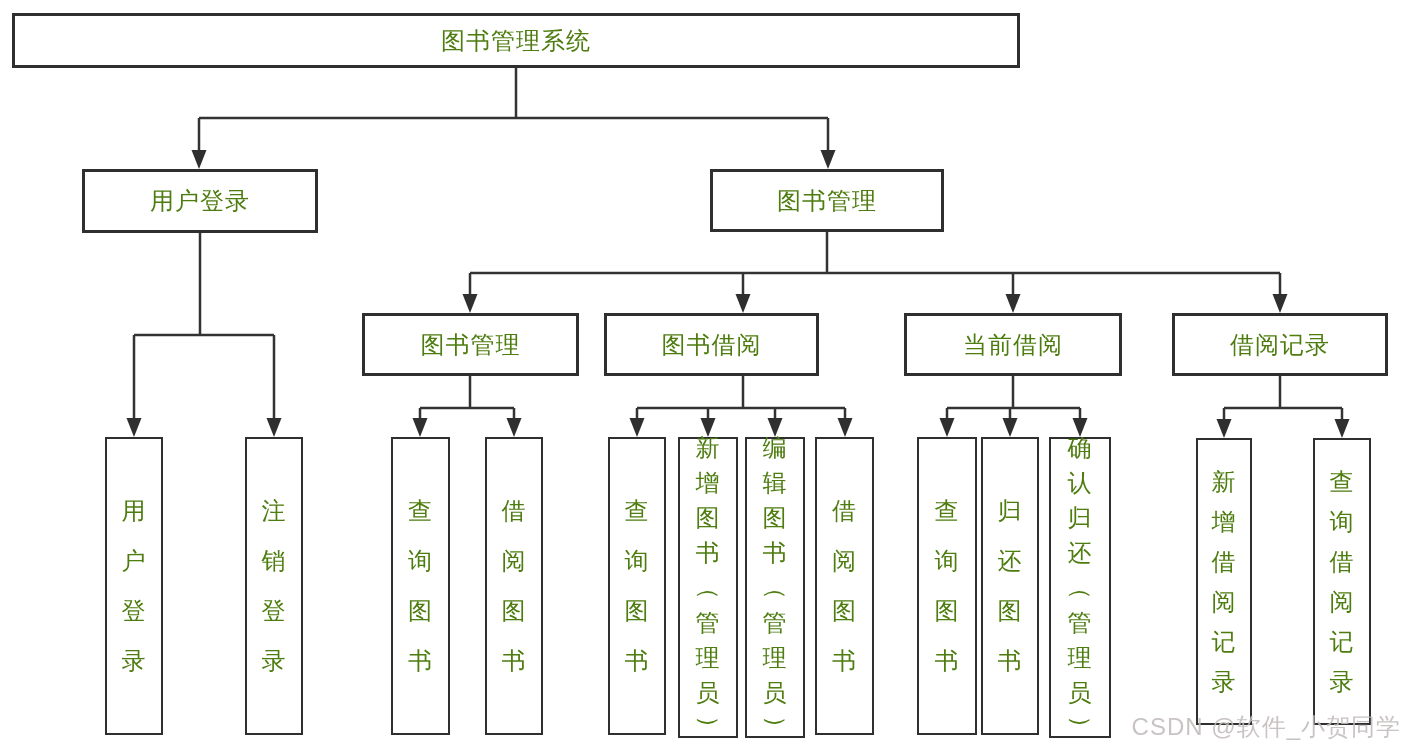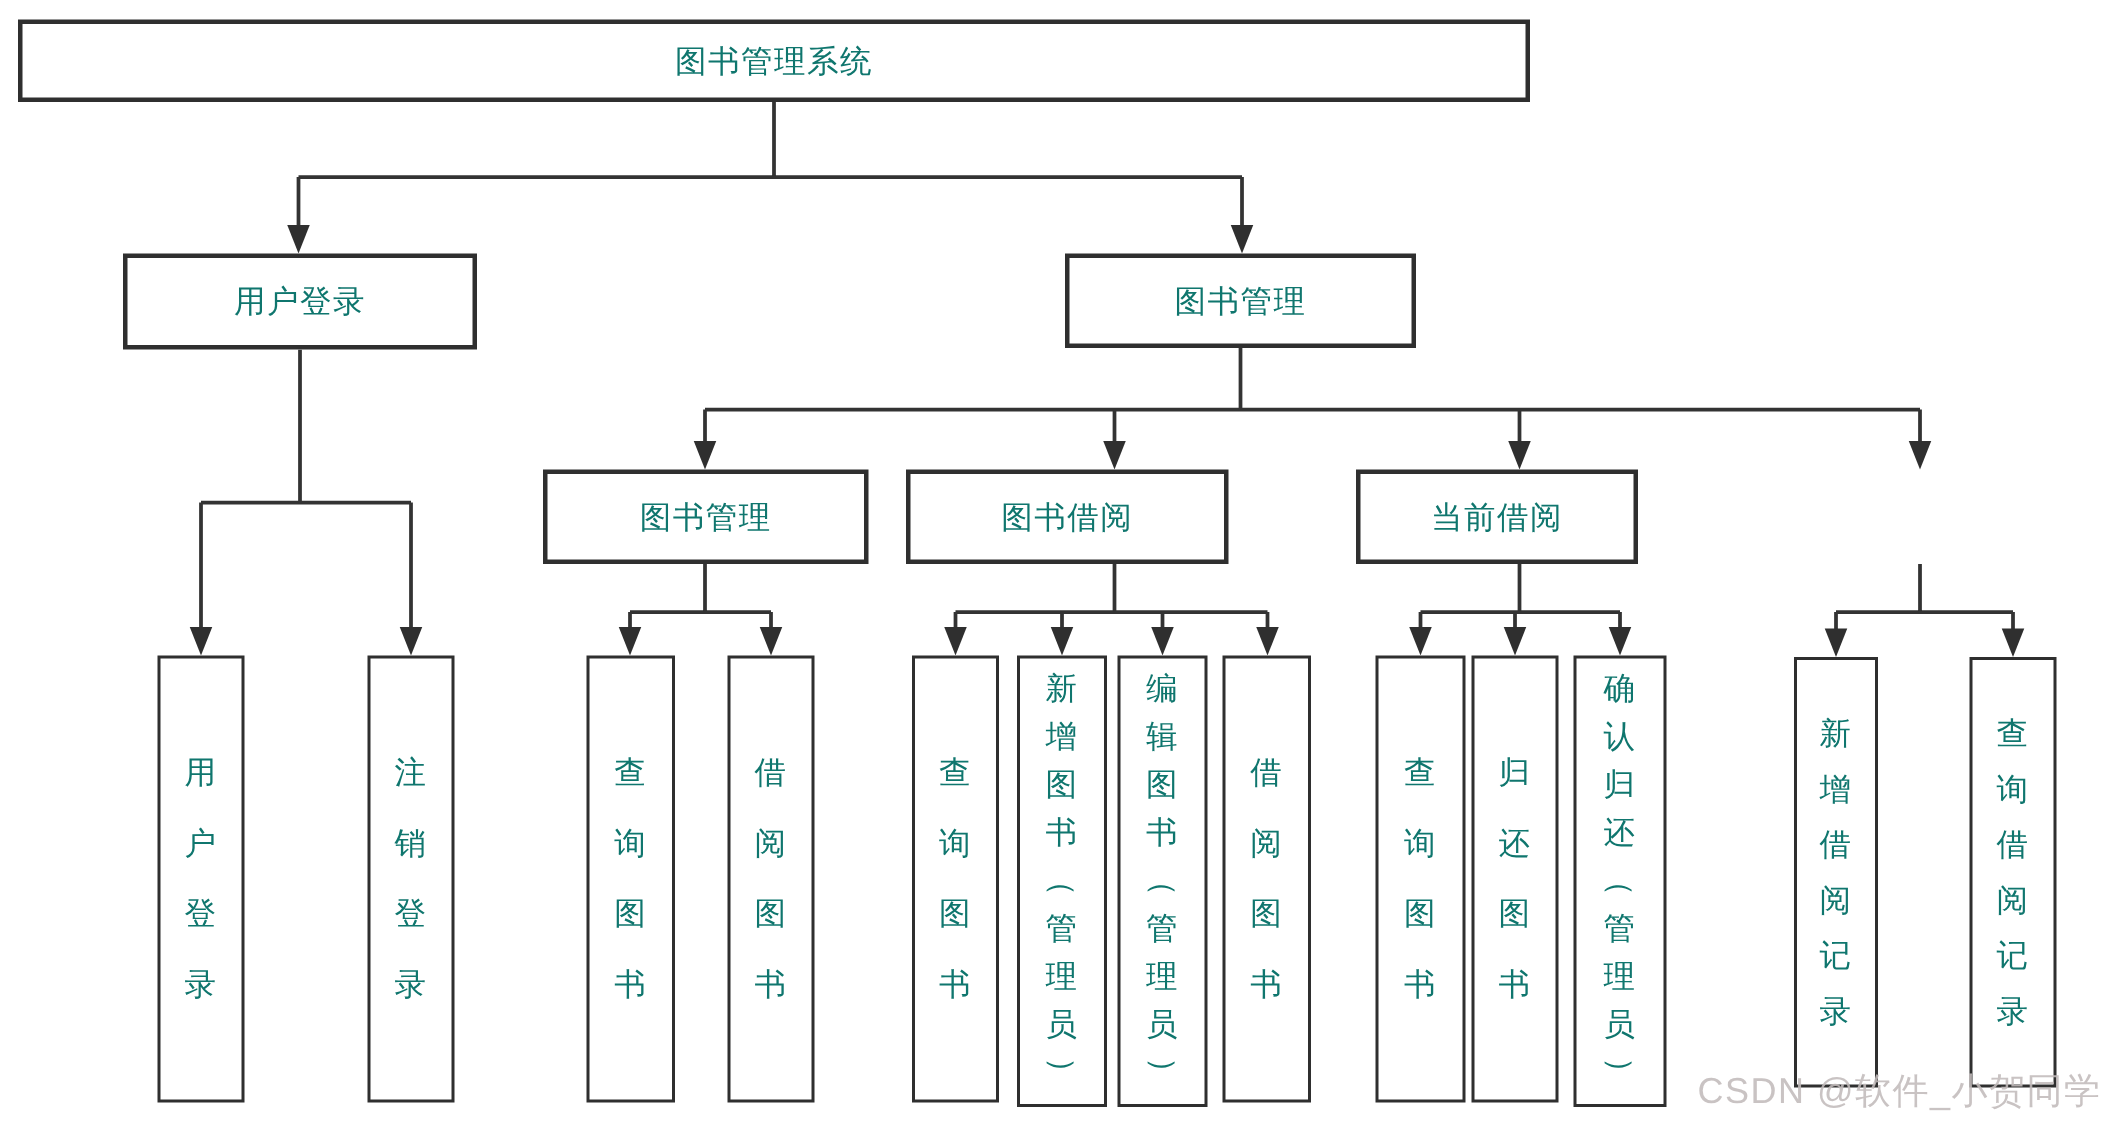--- a/index.html
+++ b/index.html
@@ -4,21 +4,21 @@
 <style>
   html,body{margin:0;padding:0;background:#fff;}
   #canvas{
     position:relative;width:1405px;height:747px;background:#ffffff;
     font-family:"Liberation Sans","DejaVu Sans",sans-serif;color:#383838;overflow:hidden;
   }
   #wires{position:absolute;left:0;top:0;width:1405px;height:747px;}
   .node{
     position:absolute;background:#fff;border:3px solid #2f2f2f;box-sizing:border-box;
     display:flex;align-items:center;justify-content:center;
-    font-size:21px;letter-spacing:1px;color:#0f766e;z-index:2;
+    font-size:24px;letter-spacing:1px;color:#4d7c0f;z-index:2;
   }
   .vbox{border-width:2px;}
   .vlabel{display:flex;flex-direction:column;align-items:center;line-height:1;}
   .vlabel.gap-lg{gap:26px;}
   .vlabel.gap-md{gap:16px;}
   .vlabel.gap-sm{gap:11px;}
   .vlabel span{display:block;}
   .vlabel span.rot{transform:rotate(90deg);}
   .watermark{
     position:absolute;right:4px;bottom:4px;z-index:6;
@@ -80,22 +80,25 @@
   <div class="node" style="left:710px;top:169px;width:234px;height:63px">
     <span>图书管理</span>
   </div>
 
   <div class="node" style="left:362px;top:313px;width:217px;height:63px">
     <span>图书管理</span>
   </div>
   <div class="node" style="left:604px;top:313px;width:215px;height:63px">
     <span>图书借阅</span>
   </div>
-  <div class="node" style="left:904px;top:313px;width:188px;height:63px">
+  <div class="node" style="left:904px;top:313px;width:218px;height:63px">
     <span>当前借阅</span>
+  </div>
+  <div class="node" style="left:1172px;top:313px;width:216px;height:63px">
+    <span>借阅记录</span>
   </div>
 
   <div class="node vbox" style="left:105px;top:437px;width:58px;height:298px">
     <div class="vlabel gap-lg">
         <span>用</span>
         <span>户</span>
         <span>登</span>
         <span>录</span>
       </div>
   </div>

